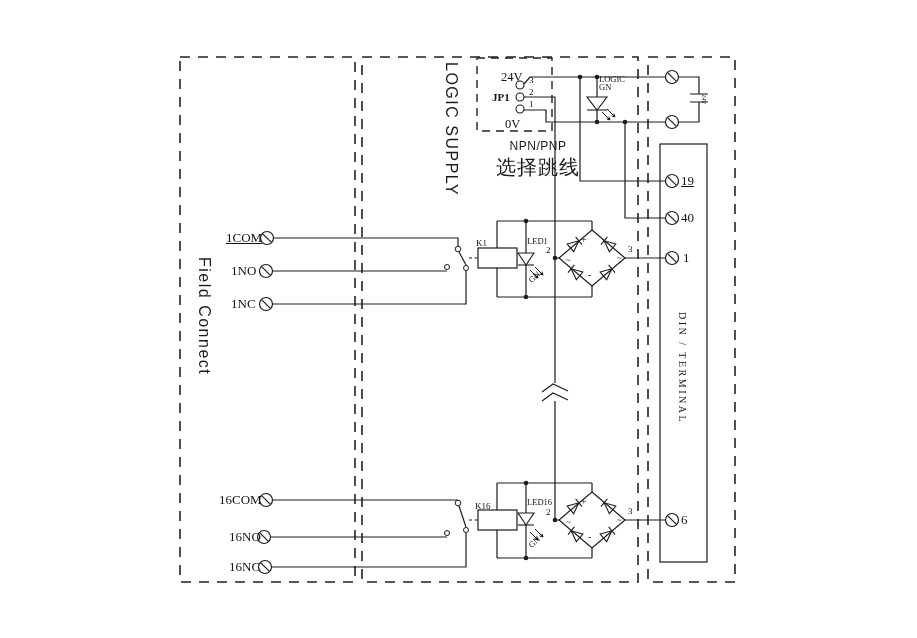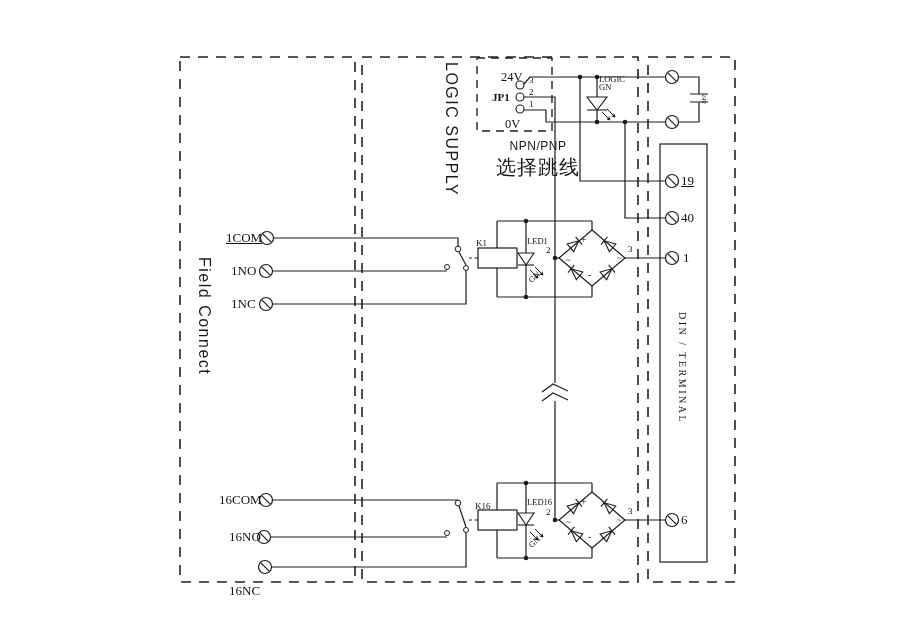--- a/index.html
+++ b/index.html
@@ -211,21 +211,21 @@
   <div class="lbl serif f8 gn-rot" style="left:527px;top:278px;">GN</div>
   <div class="lbl serif f9" style="left:546px;top:246px;">2</div>
   <div class="lbl serif f9" style="left:628px;top:245px;">3</div>
   <div class="lbl serif f10" style="left:581px;top:235px;">+</div>
   <div class="lbl serif f9" style="left:566px;top:256px;">~</div>
   <div class="lbl serif f9" style="left:617px;top:254px;">~</div>
   <div class="lbl serif f10" style="left:588px;top:270px;">-</div>
 
   <div class="lbl serif f13" style="left:219px;top:493px;">16COM</div>
   <div class="lbl serif f13" style="left:229px;top:530px;">16NO</div>
-  <div class="lbl serif f13" style="left:229px;top:584px;">16NC</div>
+  <div class="lbl serif f13" style="left:229px;top:560px;">16NC</div>
   <div class="lbl serif f9" style="left:475px;top:502px;">K16</div>
   <div class="lbl serif f8" style="left:527px;top:498px;text-align:right;">LED16</div>
   <div class="lbl serif f8 gn-rot" style="left:527px;top:543px;">GN</div>
   <div class="lbl serif f9" style="left:546px;top:508px;">2</div>
   <div class="lbl serif f9" style="left:628px;top:507px;">3</div>
   <div class="lbl serif f10" style="left:581px;top:497px;">+</div>
   <div class="lbl serif f9" style="left:566px;top:518px;">~</div>
   <div class="lbl serif f9" style="left:617px;top:516px;">~</div>
   <div class="lbl serif f10" style="left:588px;top:532px;">-</div>
 

